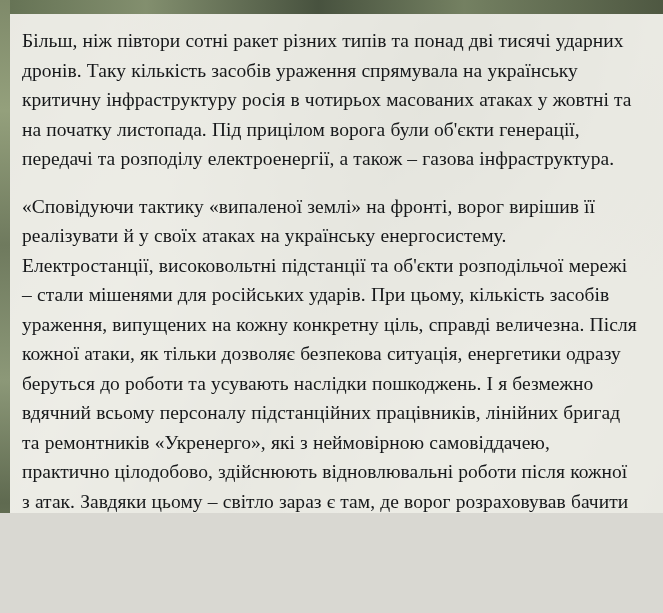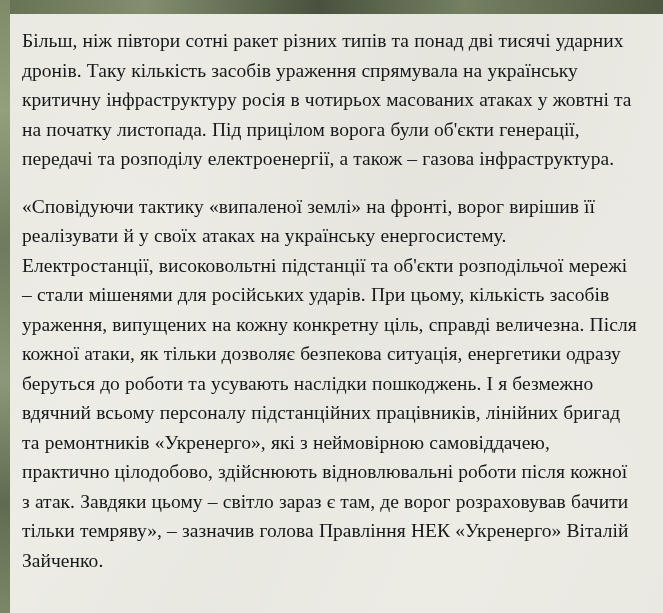--- a/index.html
+++ b/index.html
@@ -9,21 +9,21 @@
   body {
     width: 663px;
     height: 613px;
     background: #d9d8d2;
     font-family: "Liberation Serif", serif;
     overflow: hidden;
   }
   .page {
     position: relative;
     width: 663px;
-    height: 613px;
+    height: 513px;
     box-sizing: border-box;
     background: #15803d;
     overflow: hidden;
     padding-left: 20px;
   }
   
   .bg-photo {
     position: absolute;
     inset: 0;
     background:

